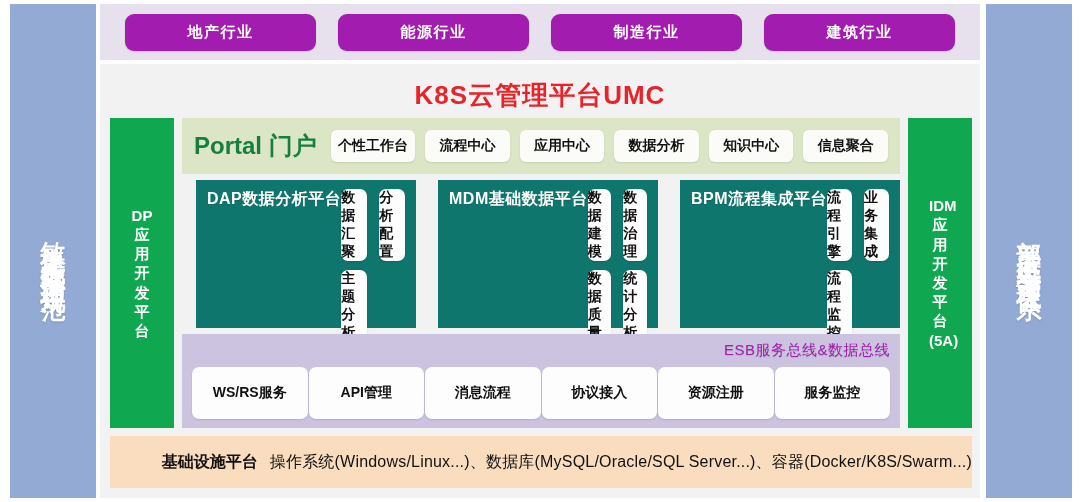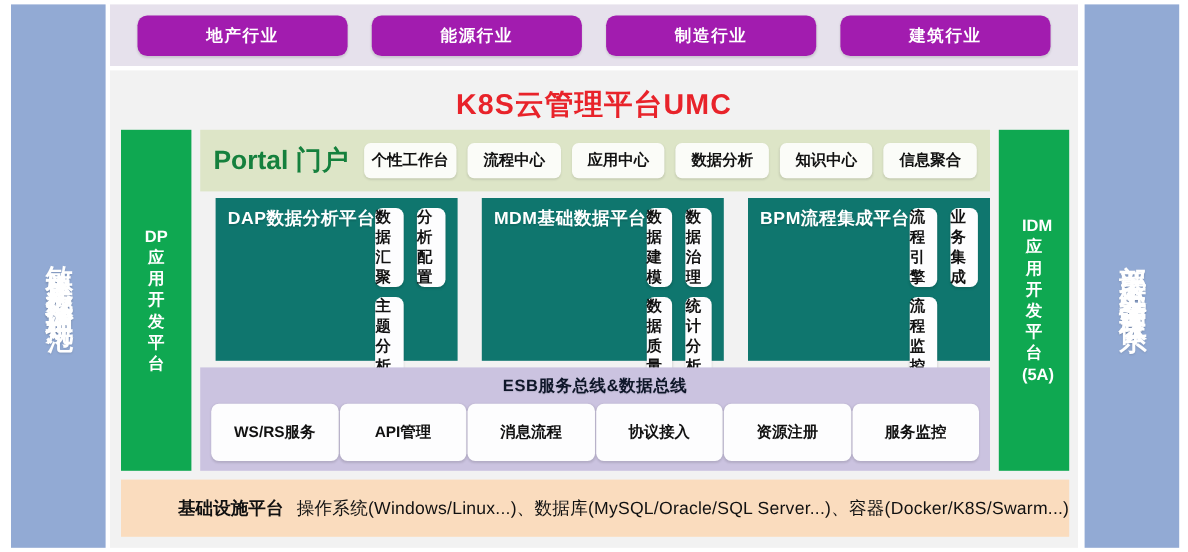--- a/index.html
+++ b/index.html
@@ -216,24 +216,24 @@
   
   #esb-band {
     flex: 1;
     background: #CBC3E0;
     padding: 7px 10px 9px 10px;
     box-sizing: border-box;
     display: flex;
     flex-direction: column;
   }
   #esb-title {
-    text-align: center;
-    color: #0f172a;
+    text-align: right;
+    color: #a21caf;
     font-size: 15px;
-    font-weight: bold;
+    font-weight: normal;
     letter-spacing: 0.5px;
     margin-bottom: 7px;
     text-shadow: 0 1px 1px rgba(0,0,0,0.10);
   }
   #esb-chips {
     flex: 1;
     display: flex;
     gap: 1px;
   }
   .esb-chip {

